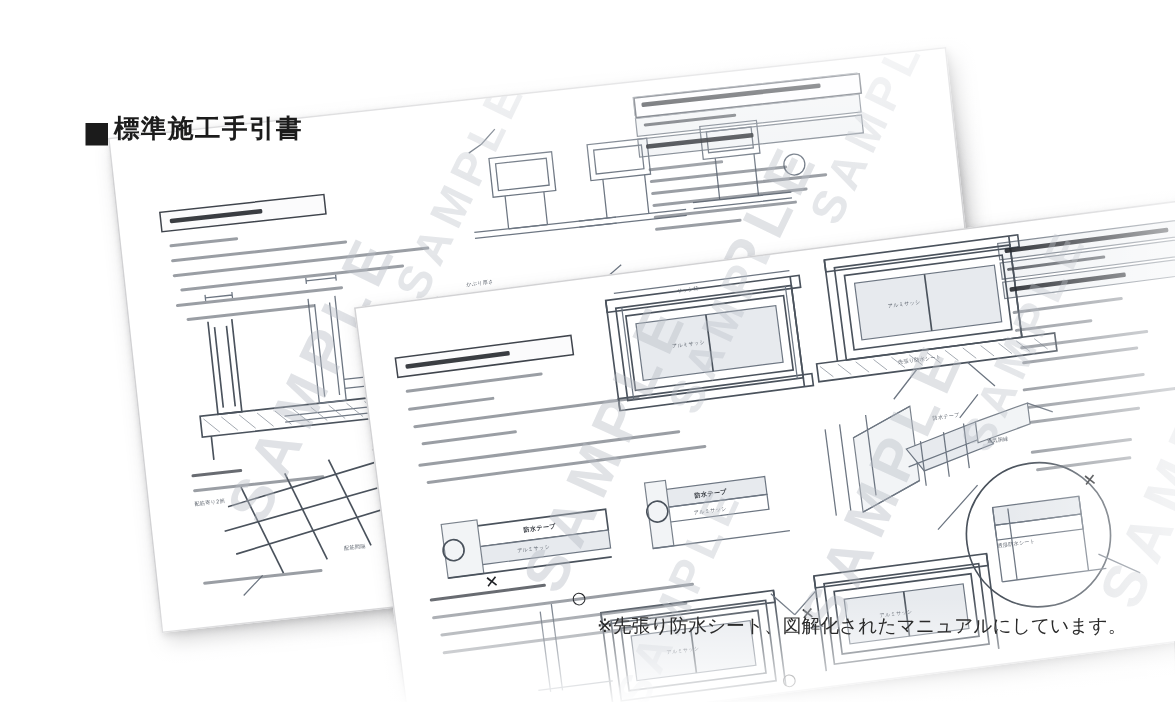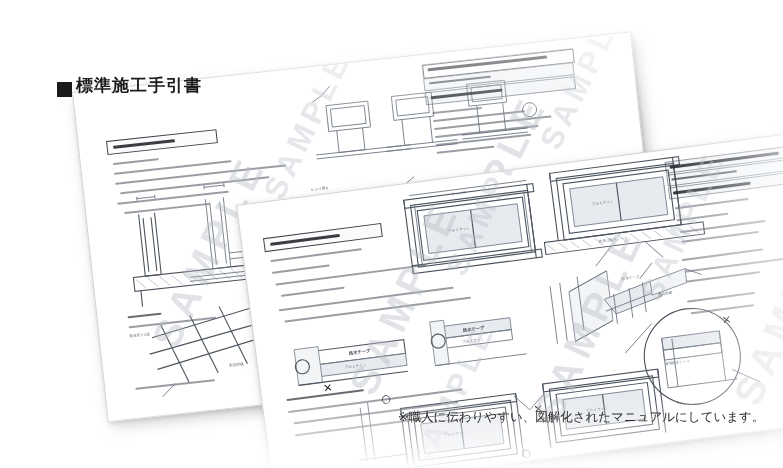--- a/index.html
+++ b/index.html
@@ -378,13 +378,13 @@
 <div id="blurTop"></div>
 <div id="blurBot"></div>
 <div id="blurL"></div>
 <div id="blurR"></div>
 
 <div id="headline">
   <span class="sq"></span>
   <span class="tx">標準施工手引書</span>
 </div>
 
-<div id="caption">※職人に伝わりやすい、図解化されたマニュアルにしています。</div>
+<div id="caption">※先張り防水シート、図解化されたマニュアルにしています。</div>
 
 </body></html>

